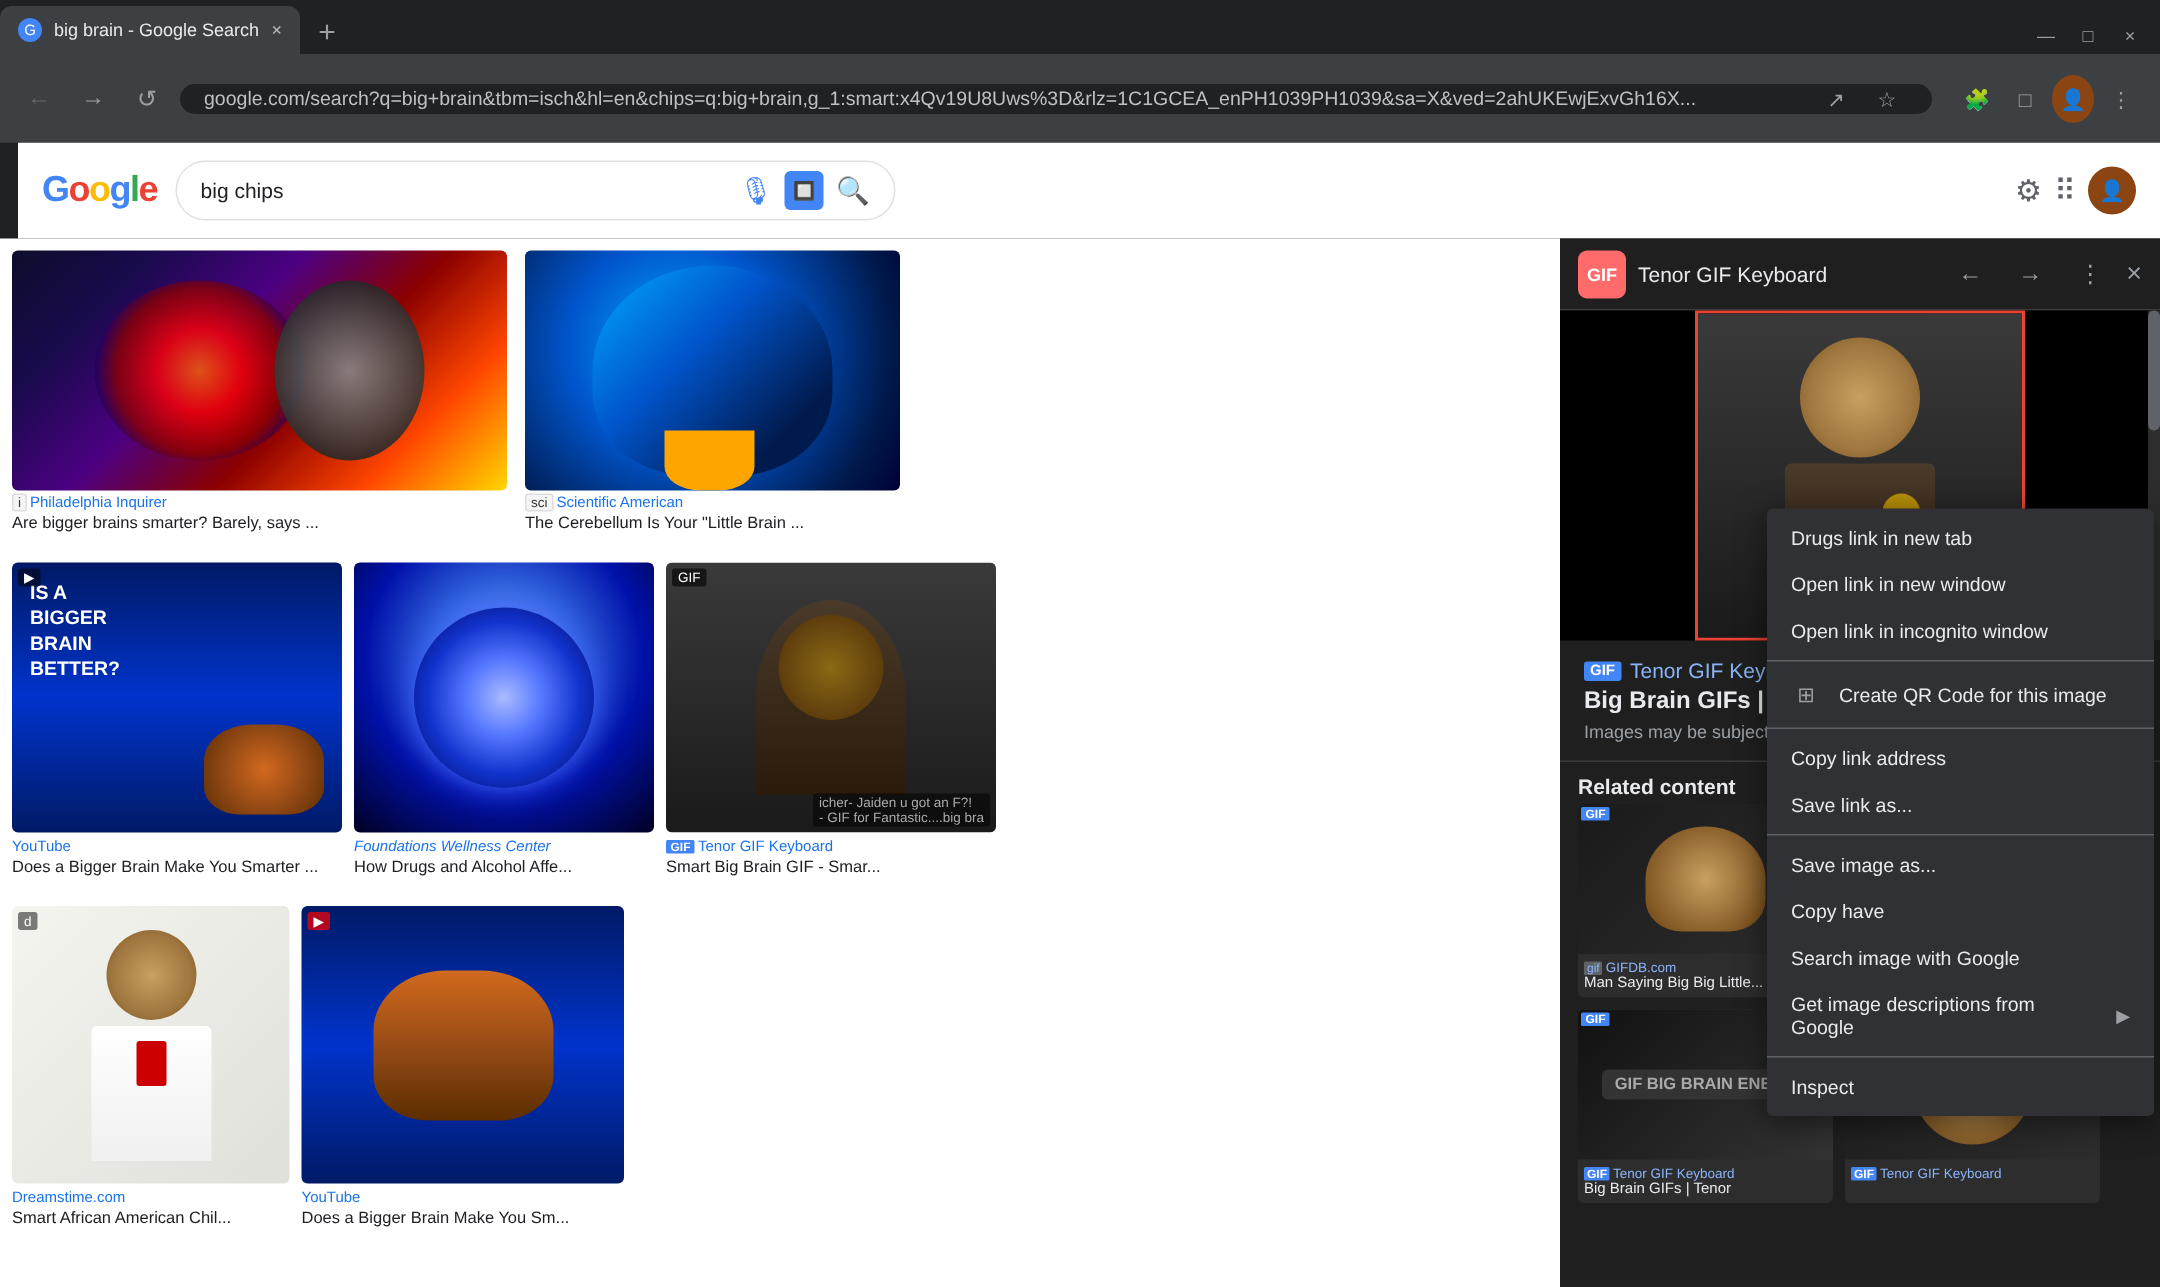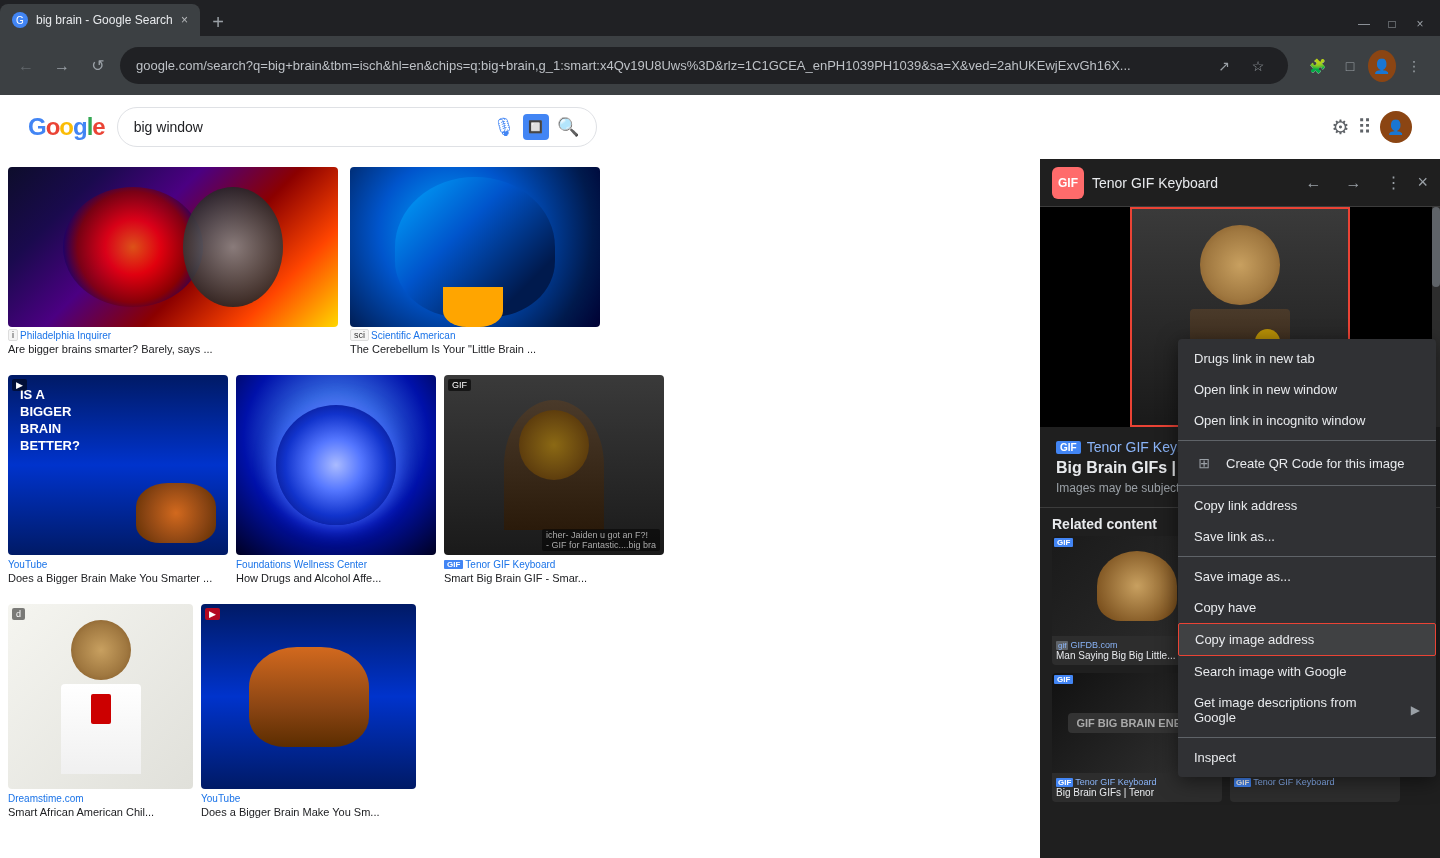--- a/index.html
+++ b/index.html
@@ -11,29 +11,29 @@
     .tab { background: #3c4043; height: 32px; display: flex; align-items: center; padding: 0 12px; border-radius: 8px 8px 0 0; min-width: 200px; max-width: 240px; font-size: 12px; color: #e8eaed; gap: 8px; }
     .tab .favicon { width: 16px; height: 16px; background: #4285f4; border-radius: 50%; font-size: 10px; display: flex; align-items: center; justify-content: center; color: white; }
     .tab .tab-title { flex: 1; overflow: hidden; white-space: nowrap; text-overflow: ellipsis; }
     .tab .close-tab { opacity: 0.7; cursor: pointer; }
     .tab-bar-right { margin-left: auto; display: flex; align-items: center; padding-right: 8px; gap: 4px; }
     .window-btn { width: 24px; height: 24px; display: flex; align-items: center; justify-content: center; color: #9aa0a6; font-size: 12px; cursor: pointer; }
 
     .address-bar { background: #3c4043; height: 59px; display: flex; align-items: center; padding: 0 12px; gap: 8px; }
     .nav-btn { width: 28px; height: 28px; border-radius: 50%; display: flex; align-items: center; justify-content: center; color: #9aa0a6; cursor: pointer; font-size: 16px; }
     .nav-btn.disabled { opacity: 0.4; cursor: default; }
-    .address-input-wrap { flex: 1; background: #202124; border-radius: 24px; height: 37px; display: flex; align-items: center; padding: 0 16px; gap: 8px; }
+    .address-input-wrap { flex: 1; background: #202124; border-radius: 24px; height: 20px; display: flex; align-items: center; padding: 0 16px; gap: 8px; }
     .address-text { flex: 1; font-size: 13px; color: #bdc1c6; white-space: nowrap; overflow: hidden; text-overflow: ellipsis; }
     .address-right { display: flex; align-items: center; gap: 6px; }
     .icon-btn { width: 28px; height: 28px; border-radius: 50%; display: flex; align-items: center; justify-content: center; color: #9aa0a6; cursor: pointer; font-size: 14px; }
 
     .toolbar-right { display: flex; align-items: center; gap: 4px; margin-left: 8px; }
 
     
-    .google-bar { background: #fff; height: 64px; display: flex; align-items: center; padding: 0 28px; gap: 12px; }
+    .google-bar { background: #fff; height: 64px; display: flex; align-items: center; padding: 0 16px; gap: 12px; margin-left: 12px; }
     .google-logo { font-size: 24px; font-weight: bold; color: #4285f4; letter-spacing: -1px; }
     .google-logo span:nth-child(1) { color: #4285f4; }
     .google-logo span:nth-child(2) { color: #ea4335; }
     .google-logo span:nth-child(3) { color: #fbbc05; }
     .google-logo span:nth-child(4) { color: #4285f4; }
     .google-logo span:nth-child(5) { color: #34a853; }
     .google-logo span:nth-child(6) { color: #ea4335; }
     .search-bar { flex: 0 0 480px; height: 40px; border: 1px solid #dfe1e5; border-radius: 20px; display: flex; align-items: center; padding: 0 16px; gap: 8px; background: #fff; }
     .search-text { flex: 1; font-size: 14px; color: #202124; }
     .mic-icon { color: #4285f4; font-size: 18px; cursor: pointer; }
@@ -128,21 +128,21 @@
       <div class="icon-btn">⋮</div>
     </div>
   </div>
 </div>
 
 <div class="google-bar">
   <div class="google-logo">
     <span>G</span><span>o</span><span>o</span><span>g</span><span>l</span><span>e</span>
   </div>
   <div class="search-bar">
-    <span class="search-text">big window</span>
+    <span class="search-text">big chips</span>
     <span class="mic-icon">🎙</span>
     <div class="lens-icon" style="font-size:12px;">🔲</div>
     <span class="search-icon-btn">🔍</span>
   </div>
   <div class="google-toolbar-right">
     <span class="gear-icon">⚙</span>
     <span class="apps-icon">⠿</span>
     <div class="avatar">👤</div>
   </div>
 </div>
@@ -198,21 +198,21 @@
           <span style="color:#1a73e8;">YouTube</span>
         </div>
         <div style="font-size:11px;color:#202124;">Does a Bigger Brain Make You Smarter ...</div>
       </div>
       <div class="img-block" style="margin-left:4px;">
         <div class="img-cell" style="width:200px;height:180px;border-radius:4px;background:radial-gradient(circle at 50% 35%,#88aaff 0%,#3366dd 30%,#0011aa 60%,#000022 100%);">
           <div style="width:100%;height:100%;display:flex;align-items:center;justify-content:center;">
             <div style="width:120px;height:120px;border-radius:50%;background:radial-gradient(circle,#aabbff 0%,#5577ff 30%,#1133cc 60%,#000055 100%);box-shadow:0 0 20px #4466ff;"></div>
           </div>
         </div>
-        <div style="font-size:10px;color:#70757a;margin-top:2px;">
+        <div style="font-size:10px;color:#70757a;margin-top:2px;font-style:italic;">
           <span style="color:#1a73e8;">Foundations Wellness Center</span>
         </div>
         <div style="font-size:11px;color:#202124;">How Drugs and Alcohol Affe...</div>
       </div>
       <div class="img-block" style="margin-left:4px;">
         <div class="img-cell" style="width:220px;height:180px;border-radius:4px;background:#2a2a2a;position:relative;overflow:hidden;">
           <div style="width:100%;height:100%;background:linear-gradient(180deg,#3a3a3a 0%,#1a1a1a 100%);display:flex;align-items:center;justify-content:center;">
             <div style="width:100px;height:130px;background:linear-gradient(180deg,#4a3a2a 0%,#3a2a1a 50%,#2a1a0a 100%);border-radius:50% 50% 0 0;position:relative;">
               <div style="position:absolute;top:10px;left:50%;transform:translateX(-50%);width:70px;height:70px;background:radial-gradient(circle,#8b6914 0%,#6b4a10 50%,#4a2a08 100%);border-radius:50%;"></div>
             </div>
@@ -401,23 +401,20 @@
       <div class="ctx-item">
         <span class="ctx-item-text">Save link as...</span>
       </div>
       <div class="ctx-separator"></div>
       <div class="ctx-item">
         <span class="ctx-item-text">Save image as...</span>
       </div>
       <div class="ctx-item">
         <span class="ctx-item-text">Copy have</span>
       </div>
-      <div class="ctx-item highlighted" style="border:1px solid #ea4335;border-radius:2px;">
-        <span class="ctx-item-text">Copy image address</span>
-      </div>
       <div class="ctx-item">
         <span class="ctx-item-text">Search image with Google</span>
       </div>
       <div class="ctx-item">
         <span class="ctx-item-text">Get image descriptions from Google</span>
         <span class="ctx-submenu-arrow">▶</span>
       </div>
       <div class="ctx-separator"></div>
       <div class="ctx-item">
         <span class="ctx-item-text">Inspect</span>

